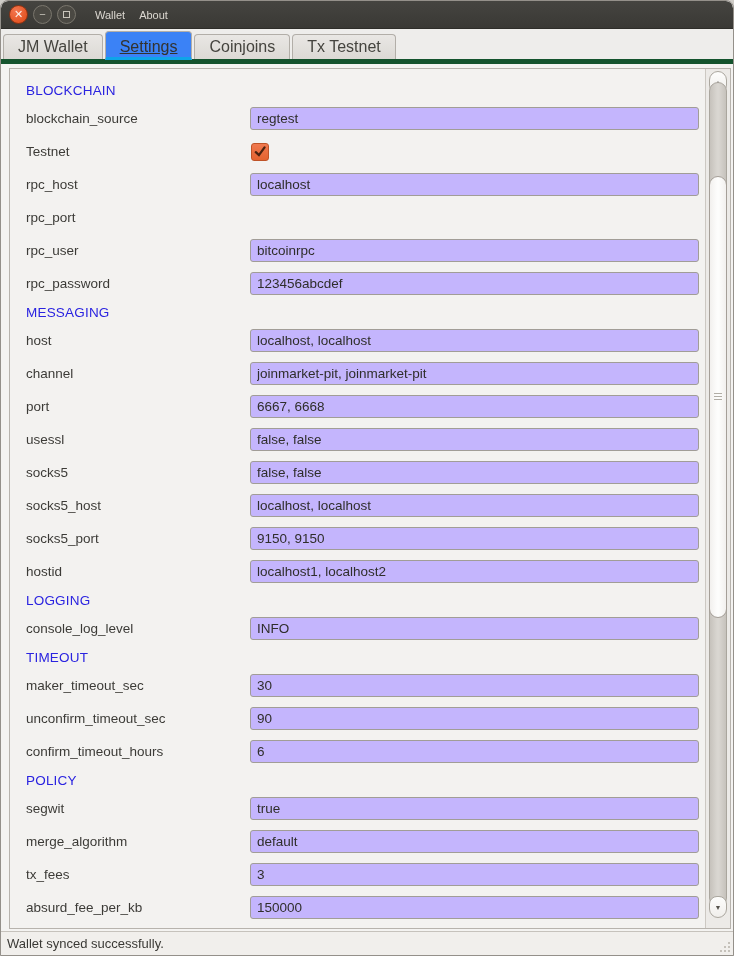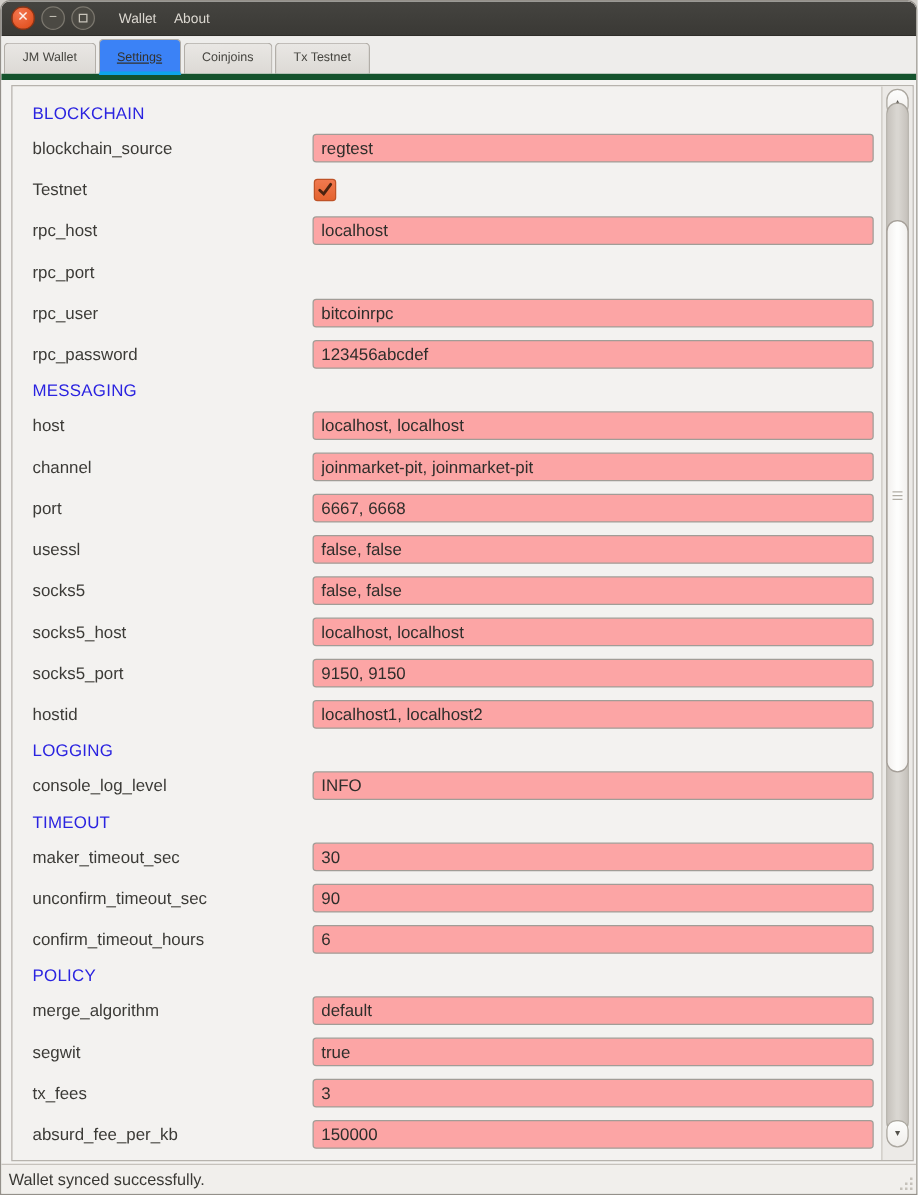--- a/index.html
+++ b/index.html
@@ -26,21 +26,21 @@
   .wbtn.minmax { background:#4b4943; border:1px solid #7a766d; color:#c9c5bb; }
   .wbtn .sq { width:7px; height:7px; border:1.5px solid #c9c5bb; display:block; }
   .menuitem { color:#dcd8d1; font-size:11px; margin-left:14px; }
   .menuitem:first-of-type { margin-left:12px; }
   
   .tabbar {
     height:30px; background:#eeedeb; display:flex; align-items:flex-end;
     padding-left:2px; position:relative;
   }
   .tab {
-    position:relative; font-size:10px; color:#45443f; text-align:center;
+    position:relative; font-size:16px; color:#45443f; text-align:center;
     border:1px solid #b2aea8; border-bottom:none; border-radius:4px 4px 0 0;
     background:linear-gradient(#e9e7e4,#dcd9d5);
     height:25px; line-height:24px; padding:0 14px; margin-right:2px;
   }
   .tab.active {
     background:#3b82f6; height:29px; line-height:30px; color:#33322e;
     z-index:3; margin-bottom:-1px; border-bottom:3px solid #0ea5e9;text-decoration:underline;
   }
   
   .content {
@@ -53,21 +53,21 @@
   }
   .viewport { position:absolute; top:0; left:0; right:25px; bottom:0; overflow:hidden; padding-top:9px; }
   .section-header {
     height:24px; display:flex; align-items:center;
     padding-left:16px; color:#2a23e0; font-size:13.5px; letter-spacing:.2px;
   }
   .frow { height:33px; display:flex; align-items:center; padding-left:16px; position:relative; }
   .frow .flabel { font-size:13.5px; color:#3c3b37;text-align:center; }
   .frow .txt {
     position:absolute; left:240px; width:449px; height:23px;
-    border:1px solid #a19d97; border-radius:3px; background:#fca5a5;
+    border:1px solid #a19d97; border-radius:3px; background:#c4b5fd;
     font-family:"Liberation Sans","DejaVu Sans",sans-serif;
     font-size:13.5px; color:#2f2e2b; padding:0 6px; outline:none;
   }
   .checkbox {
     position:absolute; left:241px; width:18px; height:18px; border-radius:3px;
     background:linear-gradient(#f0794f,#e4632f); border:1px solid #bf5327;
     display:flex; align-items:center; justify-content:center;
   }
   .checkbox svg { width:14px; height:14px; overflow:visible; }
   
@@ -203,26 +203,26 @@
           <div class="frow">
             <span class="flabel">unconfirm_timeout_sec</span>
             <input class="txt" type="text" value="90" style="">
           </div>
           <div class="frow">
             <span class="flabel">confirm_timeout_hours</span>
             <input class="txt" type="text" value="6" style="">
           </div>
           <div class="section-header">POLICY</div>
           <div class="frow">
+            <span class="flabel">segwit</span>
+            <input class="txt" type="text" value="true" style="">
+          </div>
+          <div class="frow">
             <span class="flabel">merge_algorithm</span>
             <input class="txt" type="text" value="default" style="">
-          </div>
-          <div class="frow">
-            <span class="flabel">segwit</span>
-            <input class="txt" type="text" value="true" style="">
           </div>
           <div class="frow">
             <span class="flabel">tx_fees</span>
             <input class="txt" type="text" value="3" style="">
           </div>
           <div class="frow">
             <span class="flabel">absurd_fee_per_kb</span>
             <input class="txt" type="text" value="150000" style="">
           </div>
           <div class="frow">

